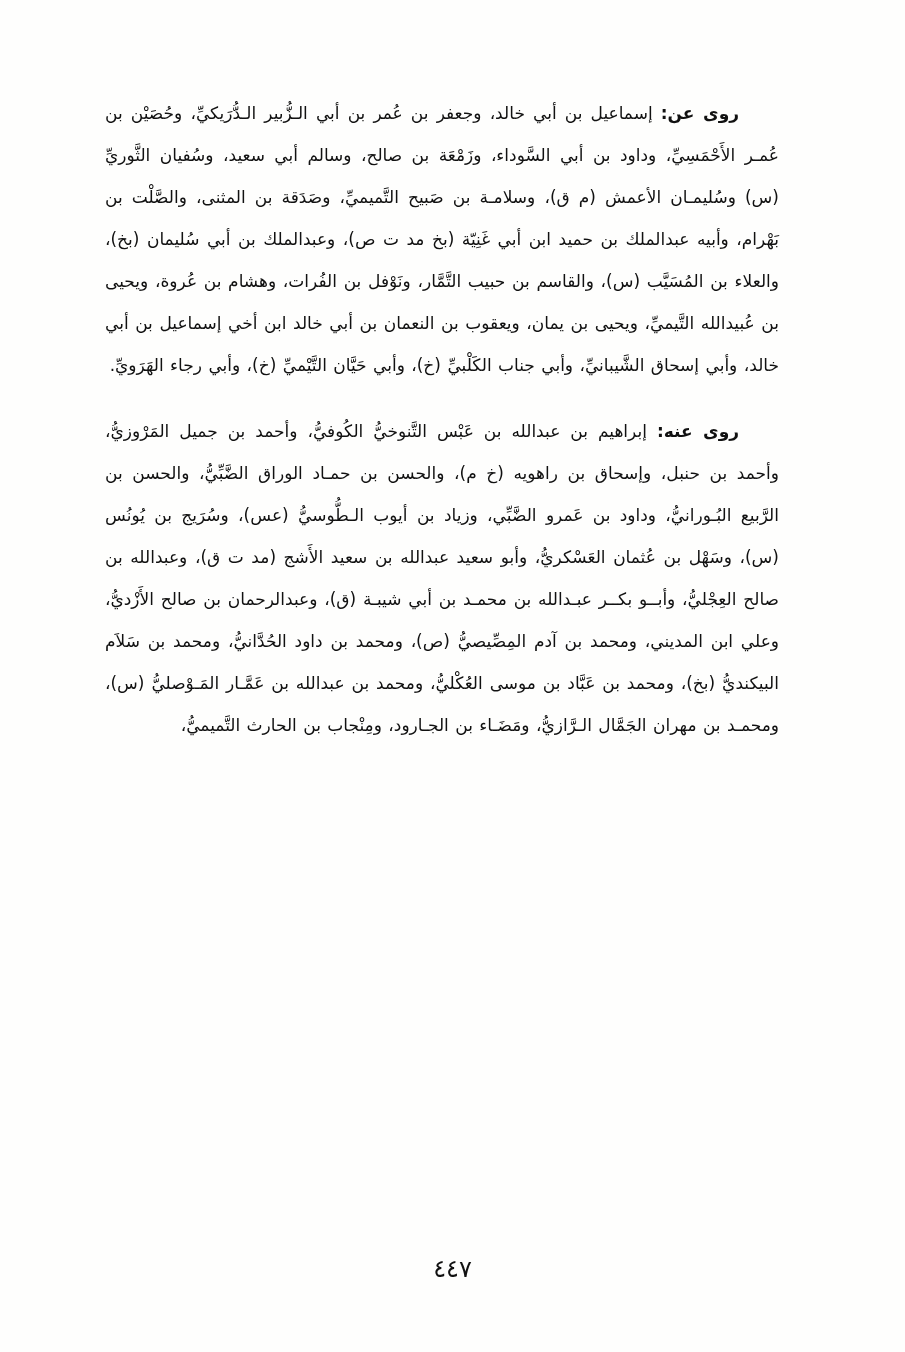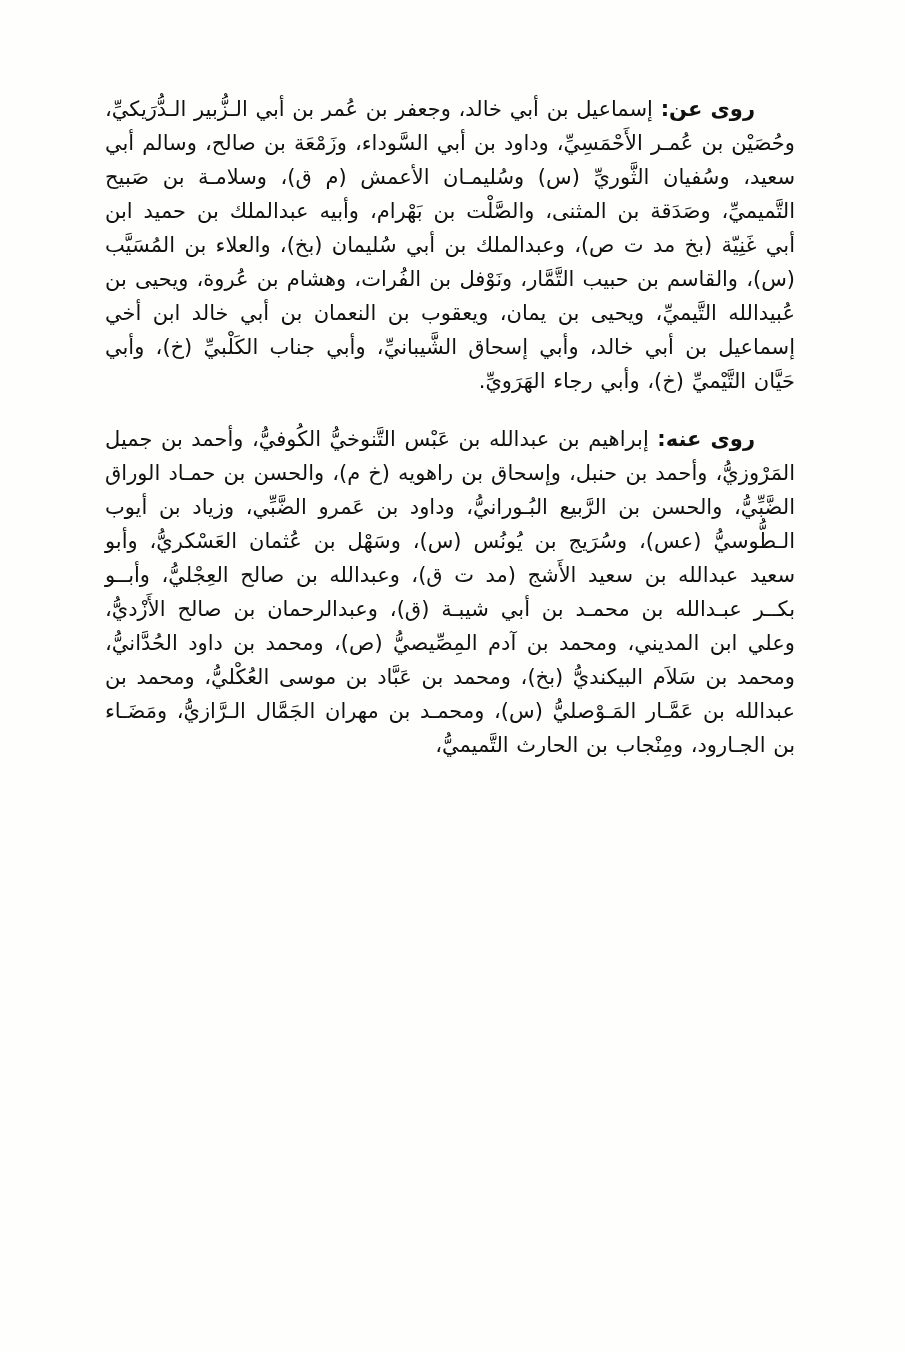--- a/index.html
+++ b/index.html
@@ -17,23 +17,23 @@
     font-family: "DejaVu Sans", sans-serif;
     color: #111111;
   }
   .text-block {
     position: absolute;
     top: 92px;
     right: 110px;
     width: 690px;
   }
   .para {
-    margin: 0 0 24px 0;
-    font-size: 21px;
-    line-height: 34px;
+    margin: 0 16px 24px 0;
+    font-size: 17px;
+    line-height: 42px;
     text-align: justify;
     text-indent: 40px;
     direction: rtl;
     unicode-bidi: embed;
     word-spacing: 1px;
   }
   .para .lead {
     font-weight: bold;
   }
   .page-number {
@@ -51,13 +51,14 @@
 
 <div class="page">
   <div class="text-block">
     <p class="para">
       <strong class="lead">روى عن:</strong><span> إسماعيل بن أبي خالد، وجعفر بن عُمر بن أبي الـزُّبير الـدُّرَيكيِّ، وحُصَيْن بن عُمـر الأَحْمَسِيِّ، وداود بن أبي السَّوداء، وزَمْعَة بن صالح، وسالم أبي سعيد، وسُفيان الثَّوريِّ (س) وسُليمـان الأعمش (م ق)، وسلامـة بن صَبيح التَّميميِّ، وصَدَقة بن المثنى، والصَّلْت بن بَهْرام، وأبيه عبدالملك بن حميد ابن أبي غَنِيّة (بخ مد ت ص)، وعبدالملك بن أبي سُليمان (بخ)، والعلاء بن المُسَيَّب (س)، والقاسم بن حبيب التَّمَّار، ونَوْفل بن الفُرات، وهشام بن عُروة، ويحيى بن عُبيدالله التَّيميِّ، ويحيى بن يمان، ويعقوب بن النعمان بن أبي خالد ابن أخي إسماعيل بن أبي خالد، وأبي إسحاق الشَّيبانيِّ، وأبي جناب الكَلْبيِّ (خ)، وأبي حَيَّان التَّيْميِّ (خ)، وأبي رجاء الهَرَويِّ.</span>
     </p>
     <p class="para">
       <strong class="lead">روى عنه:</strong><span> إبراهيم بن عبدالله بن عَبْس التَّنوخيُّ الكُوفيُّ، وأحمد بن جميل المَرْوزيُّ، وأحمد بن حنبل، وإسحاق بن راهويه (خ م)، والحسن بن حمـاد الوراق الضَّبِّيُّ، والحسن بن الرَّبيع البُـورانيُّ، وداود بن عَمرو الضَّبِّي، وزياد بن أيوب الـطُّوسيُّ (عس)، وسُرَيج بن يُونُس (س)، وسَهْل بن عُثمان العَسْكريُّ، وأبو سعيد عبدالله بن سعيد الأَشج (مد ت ق)، وعبدالله بن صالح العِجْليُّ، وأبــو بكــر عبـدالله بن محمـد بن أبي شيبـة (ق)، وعبدالرحمان بن صالح الأَزْديُّ، وعلي ابن المديني، ومحمد بن آدم المِصِّيصيُّ (ص)، ومحمد بن داود الحُدَّانيُّ، ومحمد بن سَلاَم البيكنديُّ (بخ)، ومحمد بن عَبَّاد بن موسى العُكْليُّ، ومحمد بن عبدالله بن عَمَّـار المَـوْصليُّ (س)، ومحمـد بن مهران الجَمَّال الـرَّازيُّ، ومَضَـاء بن الجـارود، ومِنْجاب بن الحارث التَّميميُّ،</span>
     </p>
   </div>
+  <div class="page-number">٤٤٧</div>
 </div>
 
 </body></html>

